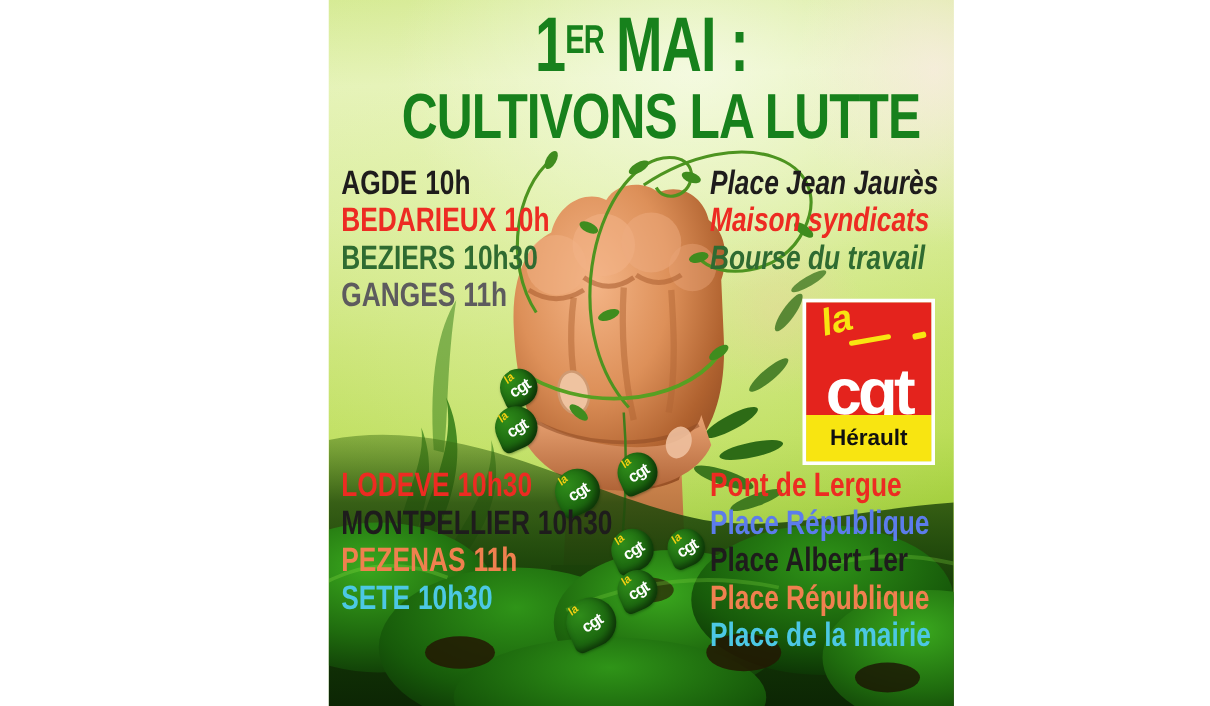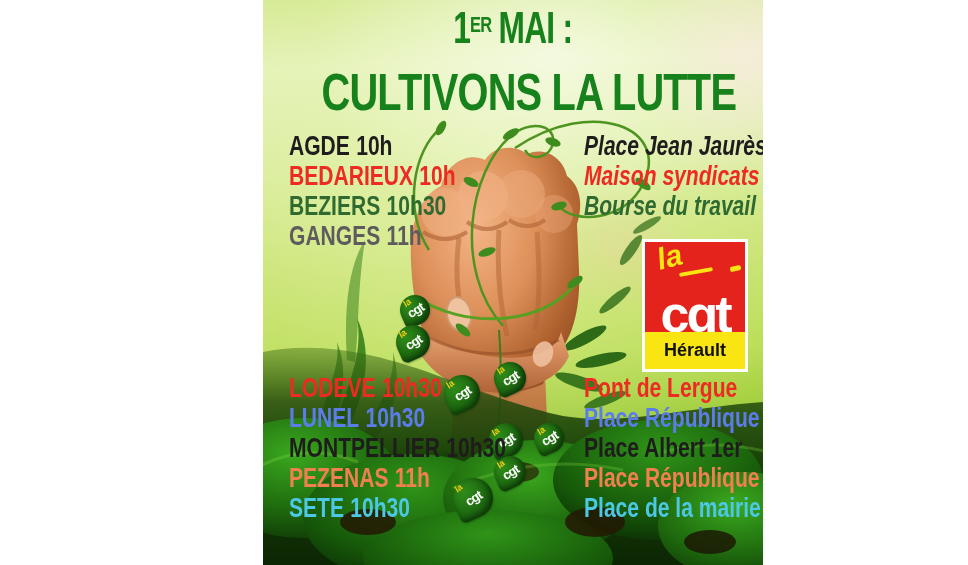--- a/index.html
+++ b/index.html
@@ -14,29 +14,29 @@
       radial-gradient(90px 90px at 72% 44%, rgba(244,202,170,.30), rgba(244,202,170,0) 75%),
       radial-gradient(330px 250px at 58% 10%, rgba(255,255,255,.55), rgba(255,255,255,0) 72%),
       radial-gradient(480px 400px at 42% 38%, rgba(243,250,205,.40), rgba(243,250,205,0) 75%),
       linear-gradient(178deg,#d5ea93 0%, #e4f2b6 12%, #d8ec98 30%, #c6e26c 48%, #badd55 62%, #a5d040 72%, #7cb42e 82%, #447c16 91%, #27500c 100%);
   }
 
   .scene { position:absolute; left:0; top:0; width:500px; height:565px; display:block; }
 
   
   .title { position:absolute; left:0; top:6px; width:100%; text-align:center; font-weight:bold; line-height:1; z-index:5; }
-  .t1 { font-size:44px; height:58px; letter-spacing:-1px; }
+  .t1 { font-size:62px; height:58px; letter-spacing:-1px; }
   .t1 .tx { display:inline-block; transform:scaleX(.72); white-space:nowrap; }
   .t1 sup { font-size:.52em; position:relative; top:-.48em; vertical-align:baseline; letter-spacing:-1px; }
   .t2 { font-size:51px; margin-top:3px; letter-spacing:-1px; }
   .t2 .tx { display:inline-block; transform:scaleX(.78); white-space:nowrap; }
   .sp2 { display:inline-block; width:.22em; }
 
   
-  .col { position:absolute; z-index:6;margin-left:16px; }
+  .col { position:absolute; z-index:6; }
   .col .row { height:30px; display:flex; align-items:center; font-weight:bold; font-size:27px; white-space:nowrap; }
   .col .t { display:inline-block; transform:scaleX(.78); transform-origin:0 50%; white-space:nowrap; }
   .sp { display:inline-block; width:.30em; }
   .col-left-top    { left:10px;  top:131px; }
   .col-left-bot    { left:10px;  top:373px; }
   .col-right-top   { left:305px; top:131px;font-style:italic; }
   .col-right-bot   { left:305px; top:373px; }
 
   
   .logo { position:absolute; left:379px; top:239px; width:106px; z-index:6; border:3px solid #fff; }
@@ -227,23 +227,20 @@
         </div>
       <div class="row" style="color: rgb(93, 91, 94);">
           <span class="t"><span>GANGES</span><span class="sp"></span><span>11h</span></span>
         </div>
     </div>
 
     <div class="col col-left-bot">
       <div class="row" style="color: rgb(237, 43, 34);">
           <span class="t"><span>LODEVE</span><span class="sp"></span><span>10h30</span></span>
         </div>
-      <div class="row" style="color: rgb(92, 124, 235);">
-          <span class="t"><span>LUNEL</span><span class="sp"></span><span>10h30</span></span>
-        </div>
       <div class="row" style="color: rgb(30, 28, 28);">
           <span class="t"><span>MONTPELLIER</span><span class="sp"></span><span>10h30</span></span>
         </div>
       <div class="row" style="color: rgb(240, 128, 79); text-align: center;">
           <span class="t"><span>PEZENAS</span><span class="sp"></span><span>11h</span></span>
         </div>
       <div class="row" style="color: rgb(76, 200, 228);">
           <span class="t"><span>SETE</span><span class="sp"></span><span>10h30</span></span>
         </div>
     </div>

